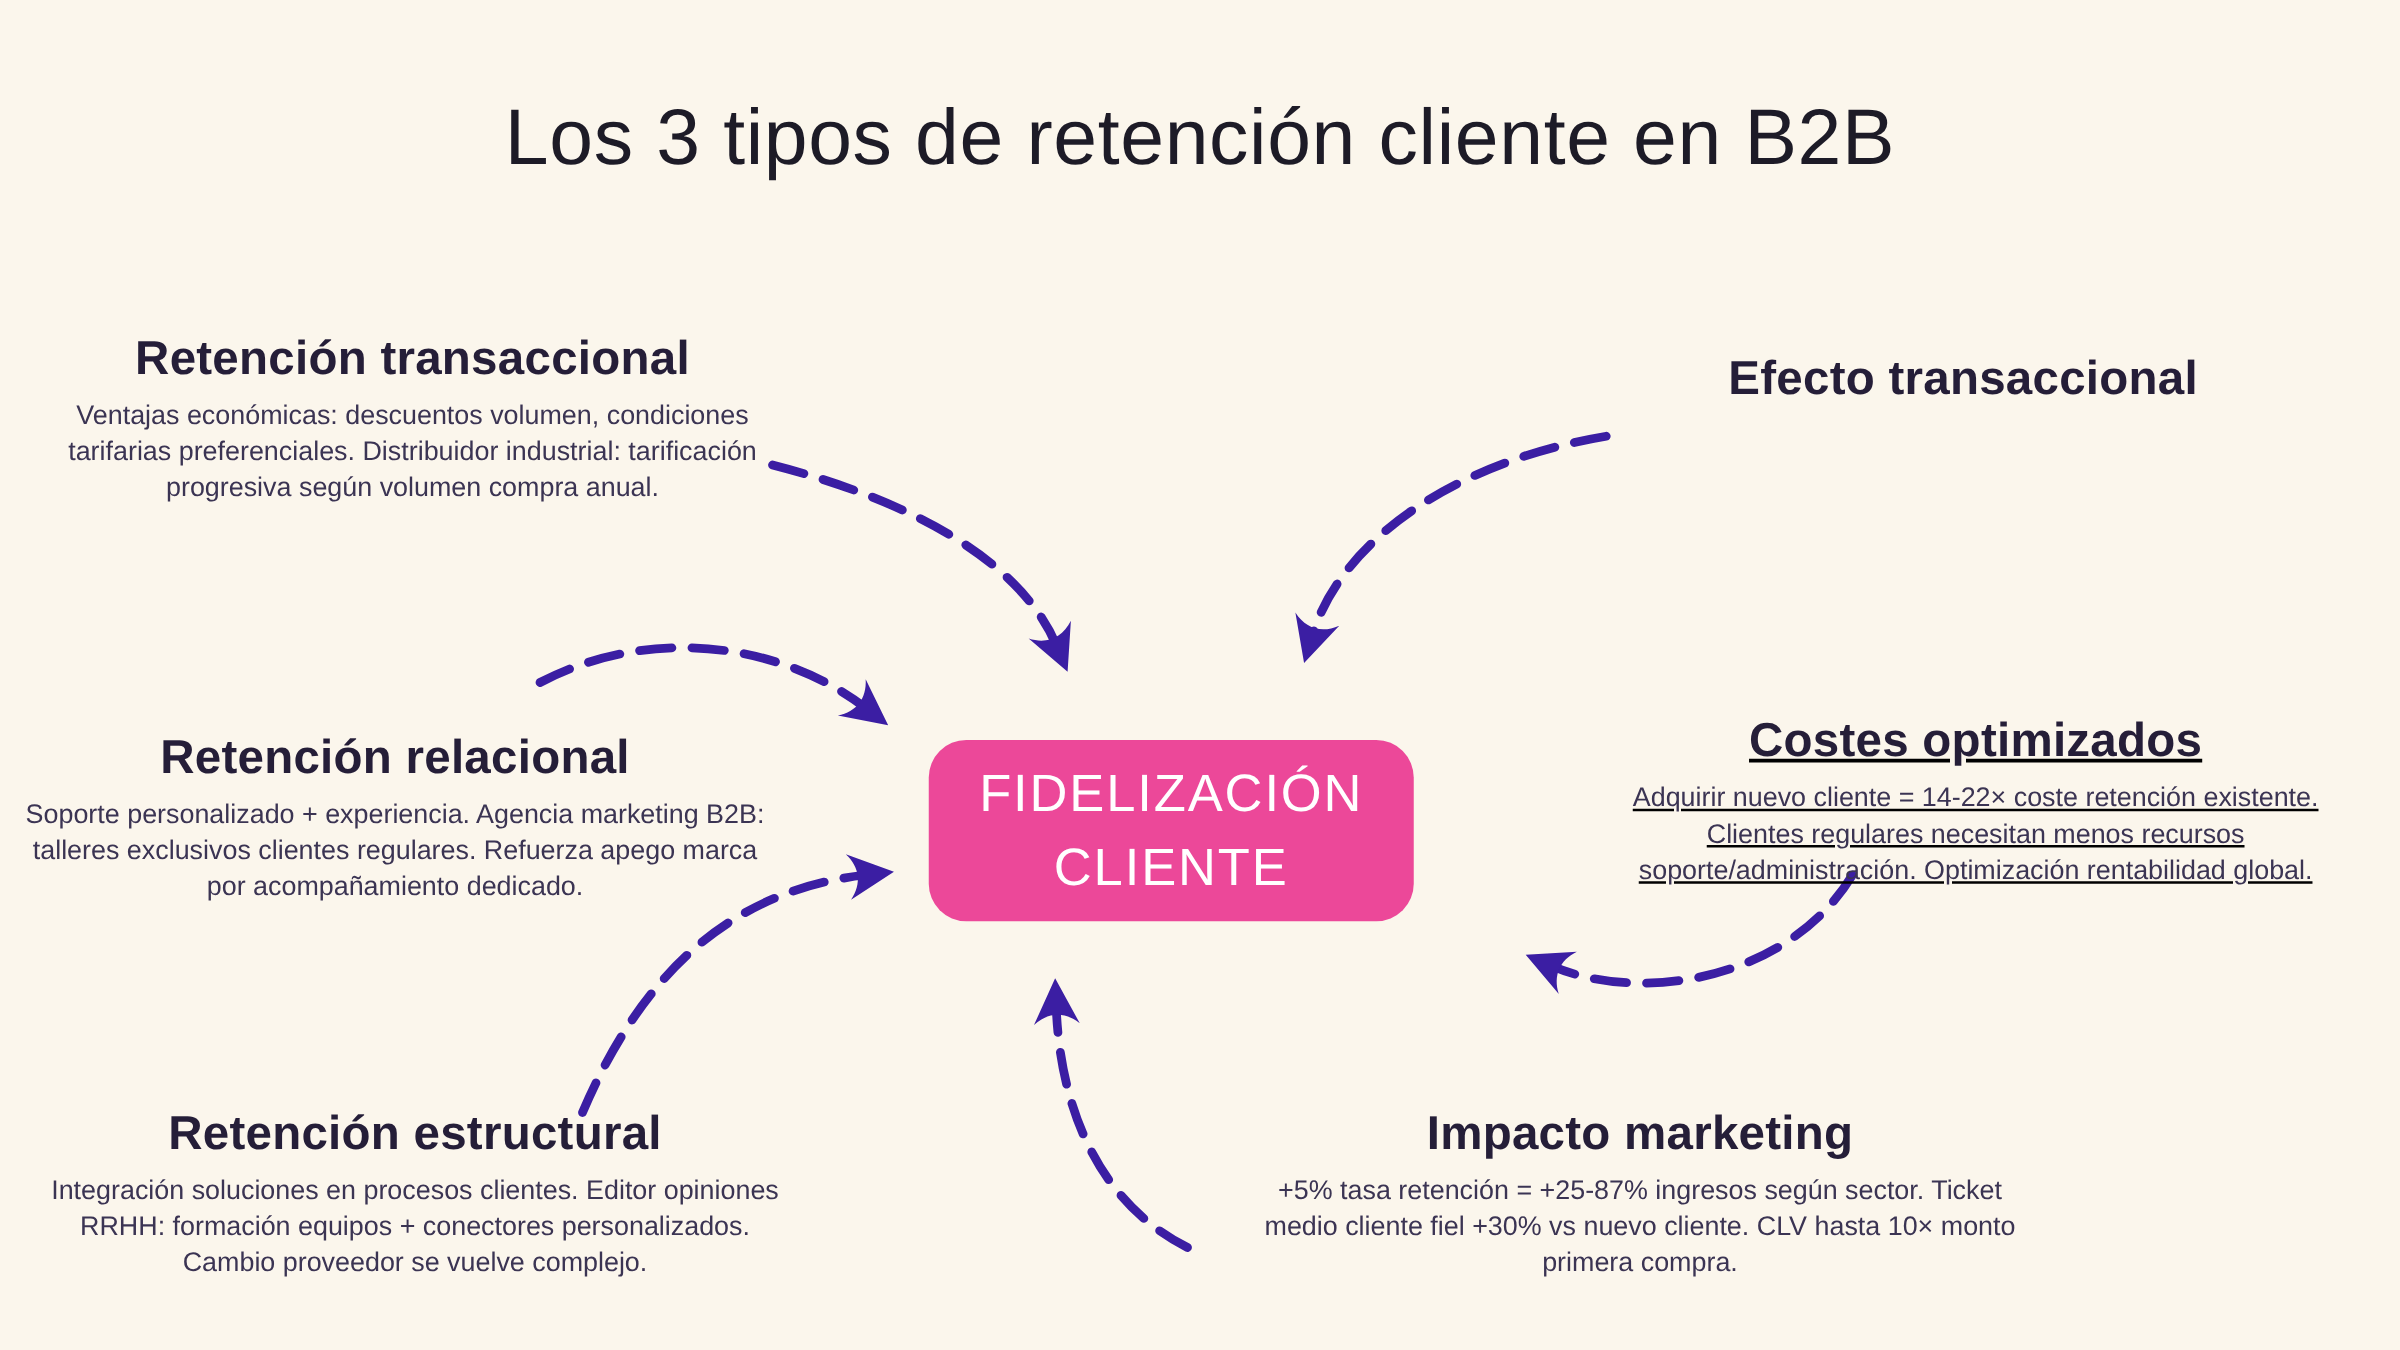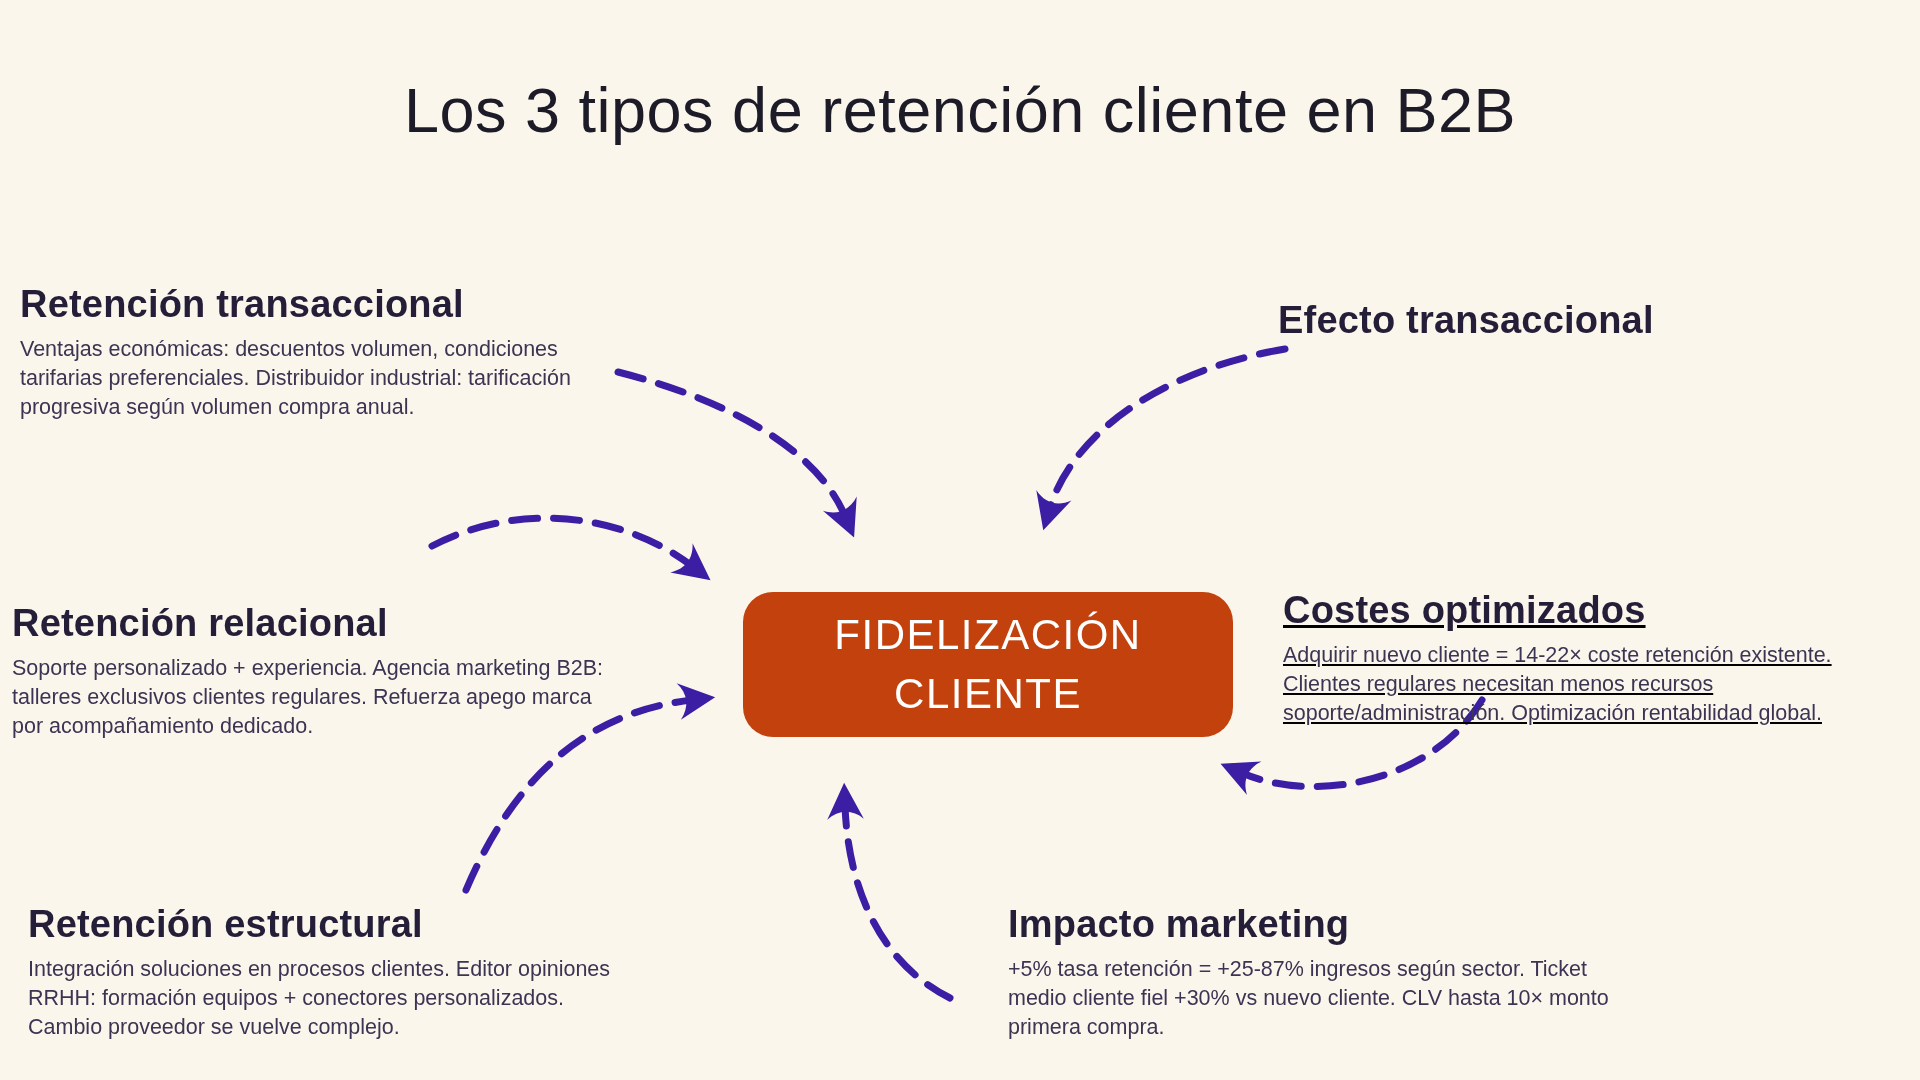--- a/index.html
+++ b/index.html
@@ -11,38 +11,38 @@
     position:relative;
   }
   .canvas{position:absolute;inset:0;width:1920px;height:1080px;padding-left:20px;}
   .main-title{
     position:absolute;left:0;top:74px;width:1920px;
     text-align:center;
     font-size:63px;font-weight:400;letter-spacing:0.5px;
     color:#1D1B27;margin:0;
   }
   .arrows{position:absolute;left:0;top:0;width:1920px;height:1080px;pointer-events:none;}
-  .block{position:absolute;margin-top:17px;}
+  .block{position:absolute;text-align:center;}
   .block h2{
     margin:0 0 9px 0;
     font-size:38px;font-weight:700;color:#251E38;letter-spacing:0.2px;
   }
   .block p{
     margin:0;
     font-size:21.5px;line-height:1.36;color:#3B3453;font-weight:400;
   }
   .block-top-left    {left:20px;   top:266px; width:620px;}
   .block-mid-left    {left:12px;    top:585px; width:608px;}
   .block-bottom-left {left:28px;   top:886px; width:608px;}
   .block-top-right   {left:1278px; top:282px; width:585px;}
   .block-mid-right   {left:1283px; top:572px; width:595px;text-decoration:underline;}
   .block-bottom-right{left:1008px; top:886px; width:608px;}
   .center-box{
-    position:absolute;left:743px;top:592px;width:490px;height:145px;
-    background:#c2410c;border-radius:30px;
+    position:absolute;left:743px;top:592px;width:388px;height:145px;
+    background:#ec4899;border-radius:30px;
     display:flex;flex-direction:column;align-items:center;justify-content:center;
     color:#FFFFFF;font-size:42px;font-weight:400;letter-spacing:1.5px;
     line-height:1.4;text-align:center;
   }
 </style>
 </head>
 <body>
 
 <div class="canvas">
 

